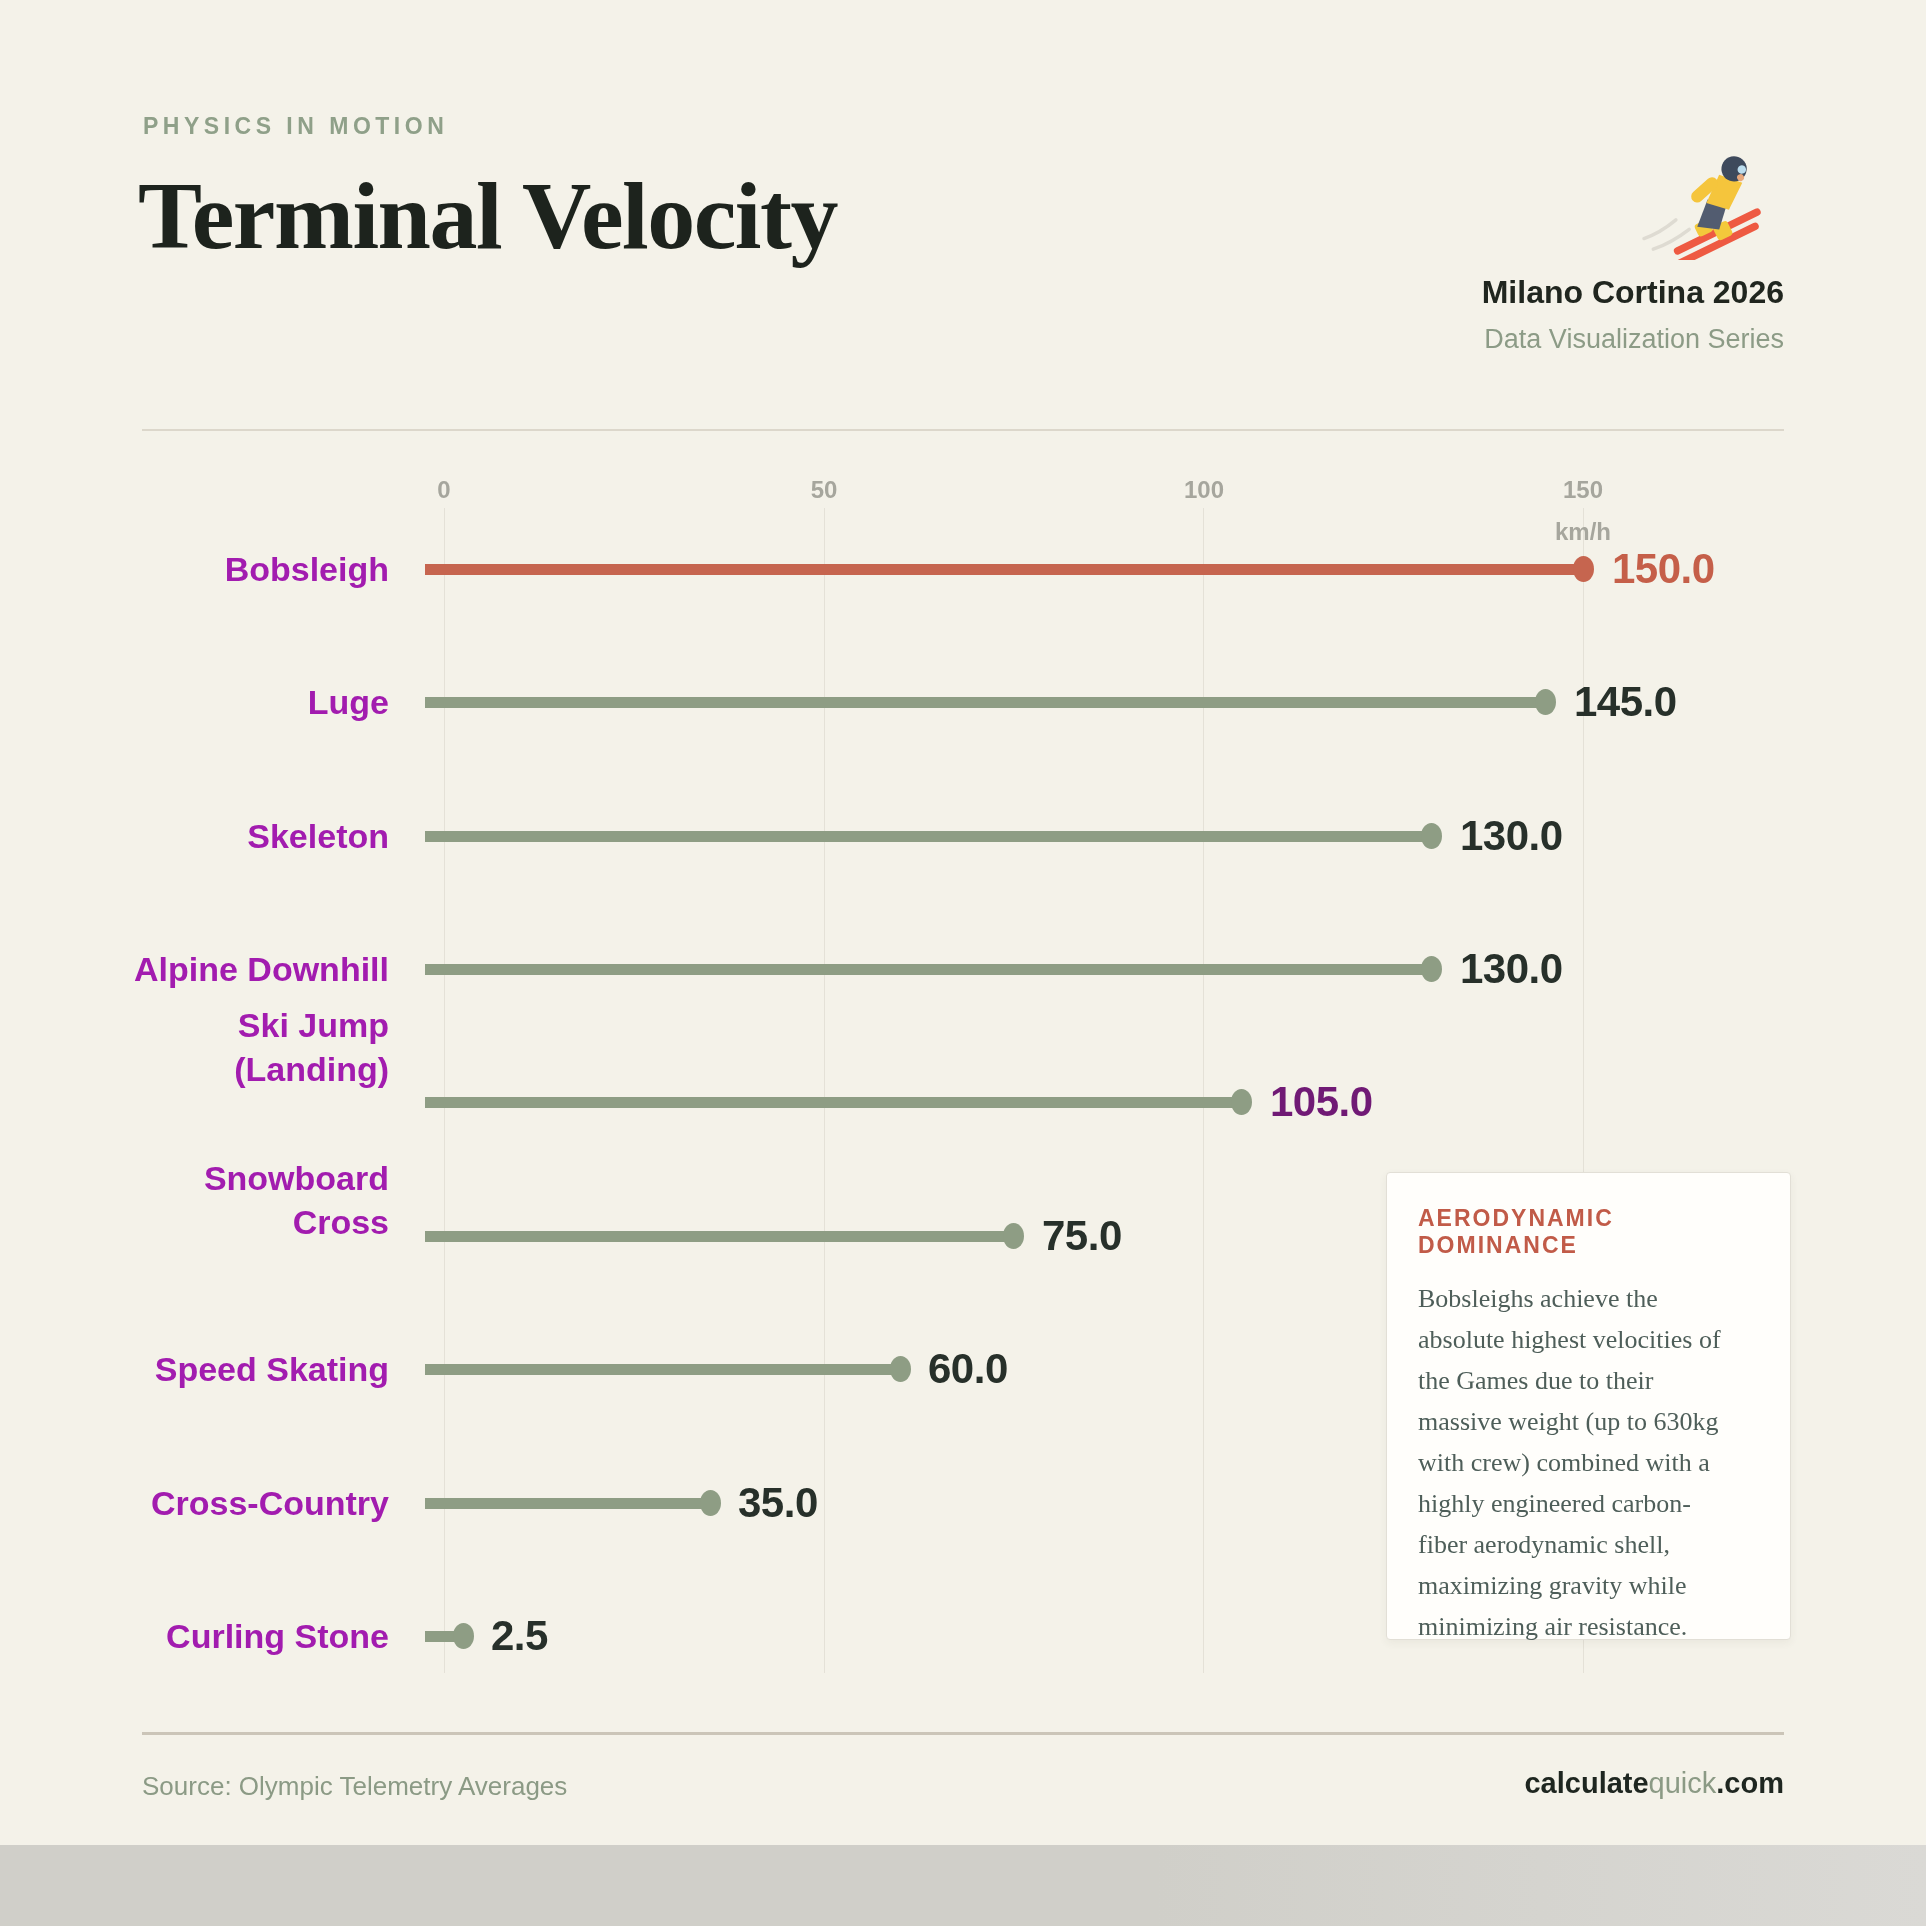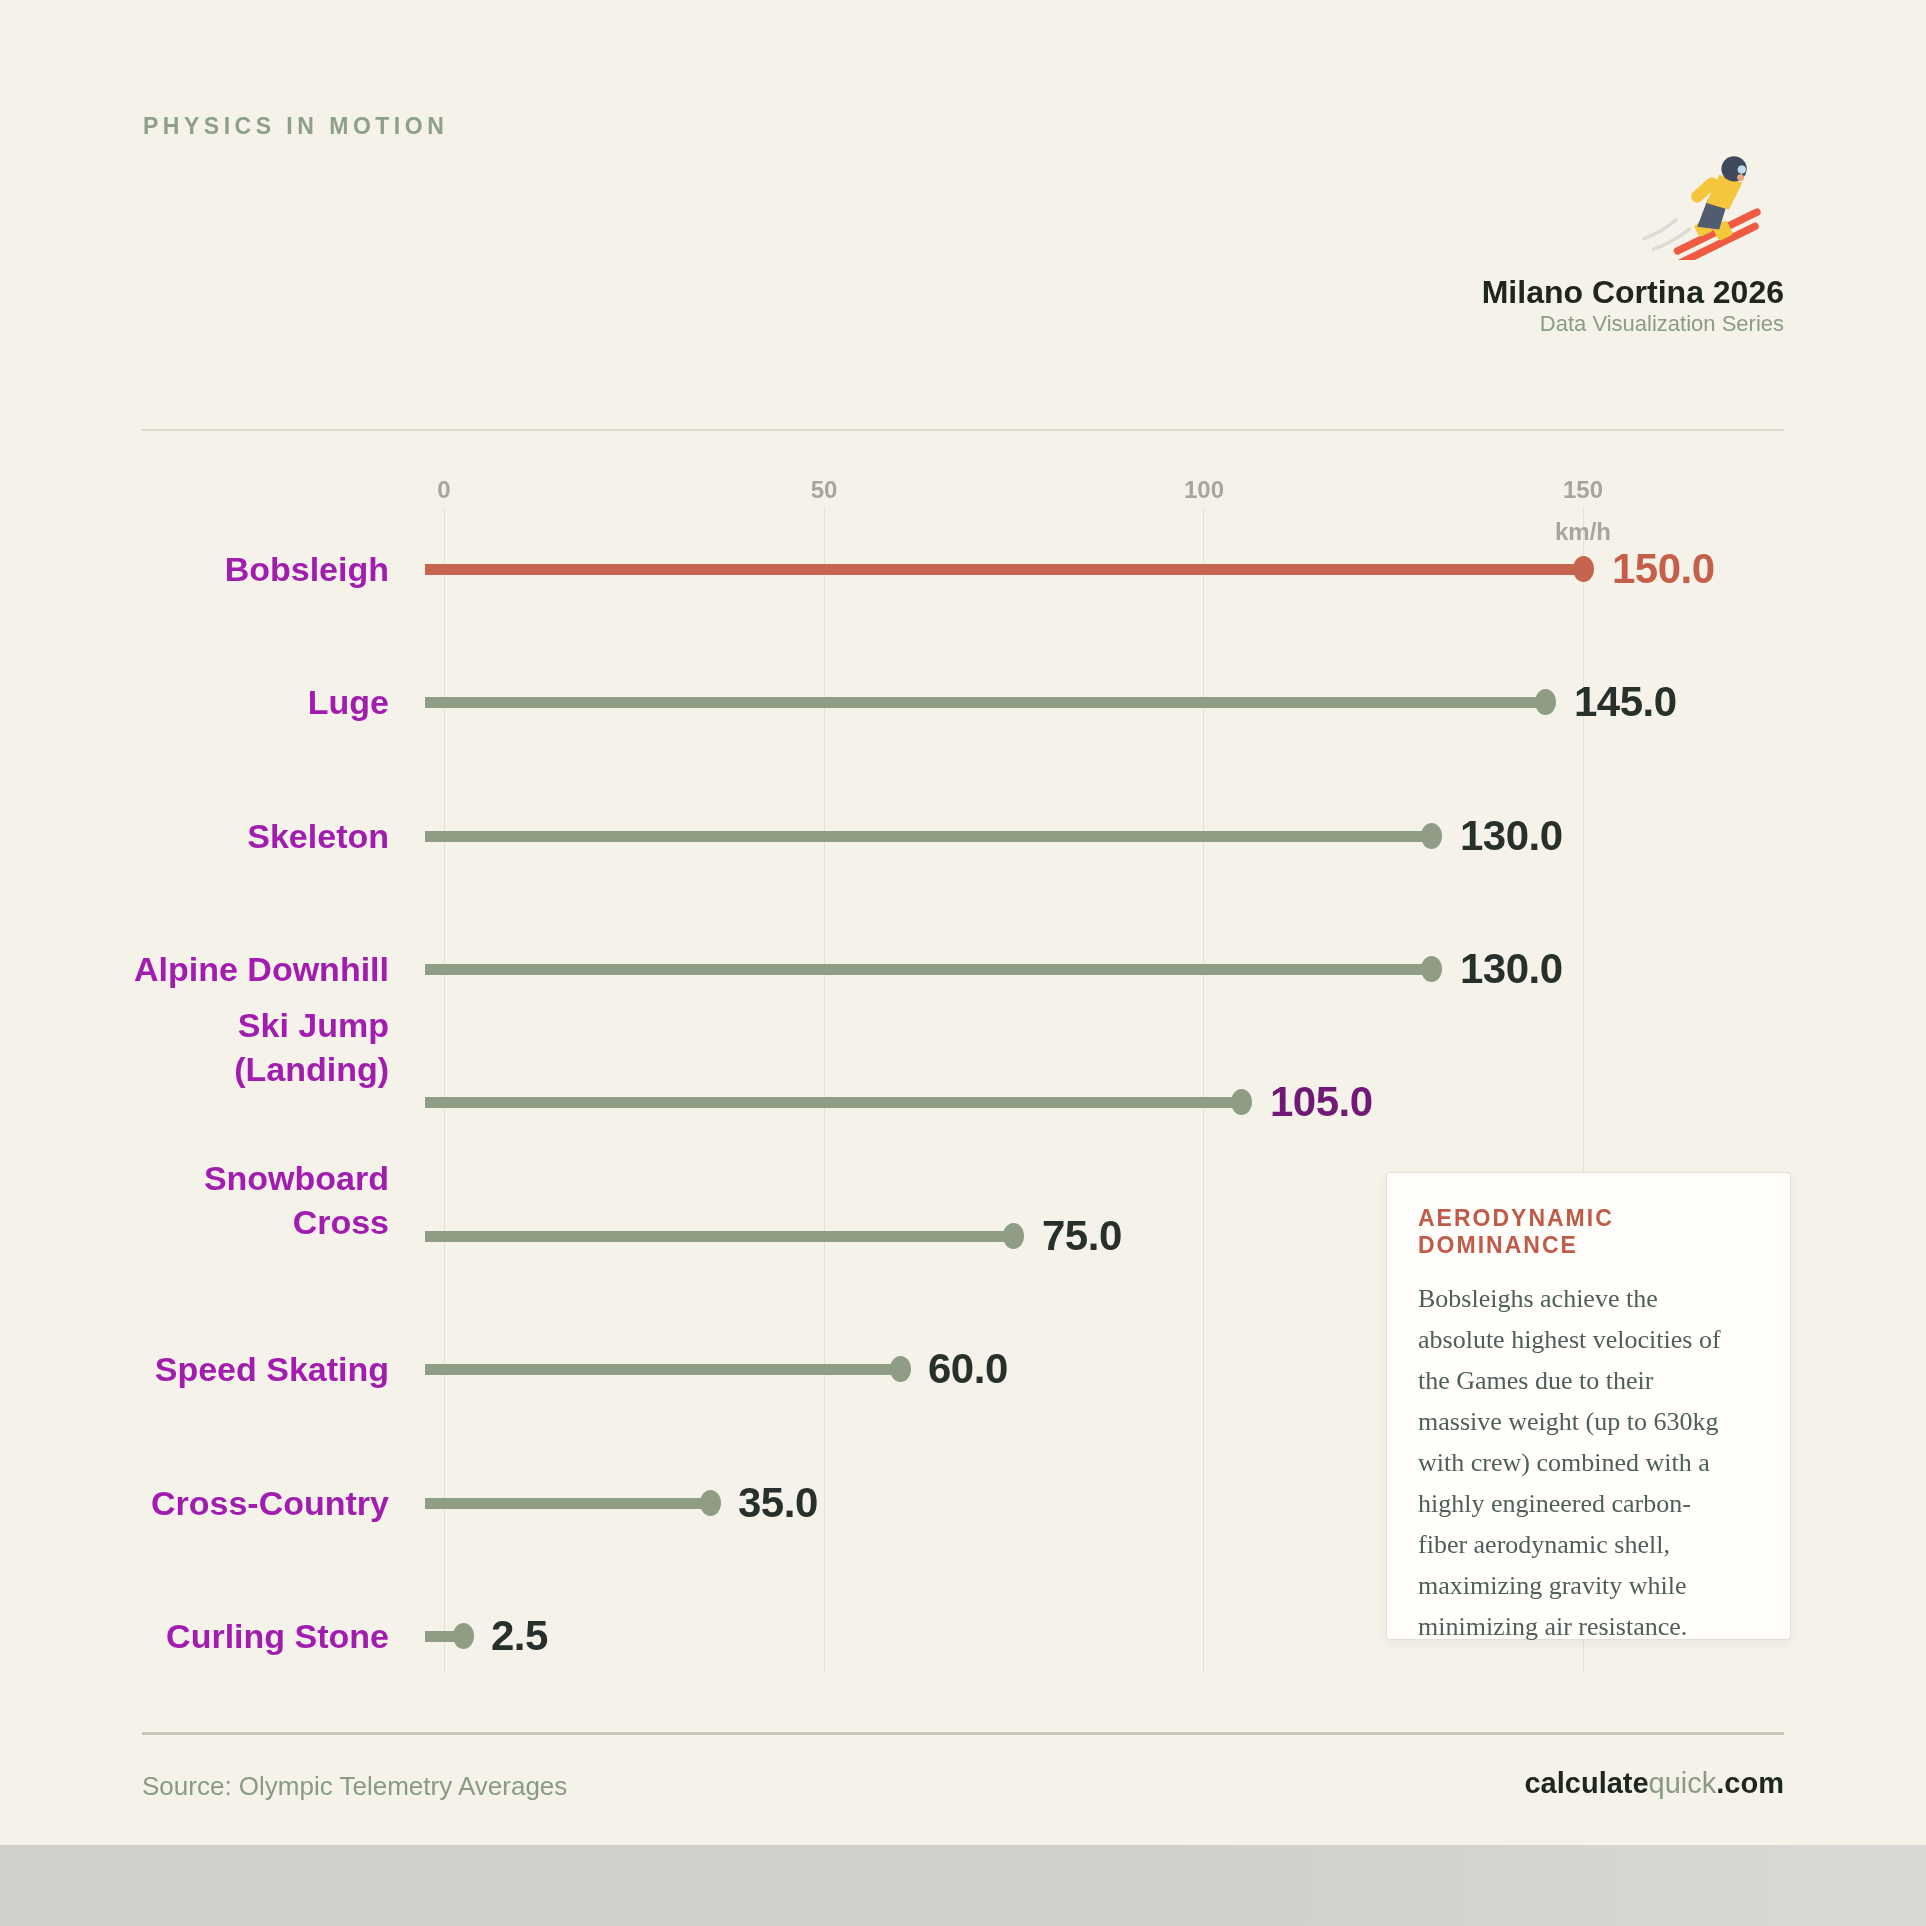--- a/index.html
+++ b/index.html
@@ -25,21 +25,21 @@
     white-space:nowrap;
   }
   #subtitle{
     position:absolute;left:143px;top:293px;
     font-family:"Liberation Serif",serif;font-style:italic;
     font-size:35px;line-height:52px;color:#6F7E71;white-space:pre-line;
   }
   #badge{position:absolute;right:142px;top:140px;text-align:right;}
   #badge svg{display:block;margin:0 15px 14px auto;}
   #badge-title{font-size:32px;font-weight:bold;color:#20261F;}
-  #badge-subtitle{font-size:22px;color:#8C9B86;}
+  #badge-subtitle{font-size:27px;color:#8C9B86;margin-top:13px;}
   .divider{
     position:absolute;left:142px;width:1642px;background:#DCD7CB;height:2px;
   }
   #divider-top{top:429px;}
   #divider-bottom{top:1732px;height:3px;background:#CBC5B8;}
   
   .gridline{position:absolute;width:1px;top:508px;height:1165px;background:#E4E1D7;}
   .tick-label{
     position:absolute;top:476px;width:80px;text-align:center;
     font-size:24px;font-weight:bold;color:#A6A69D;
@@ -86,20 +86,21 @@
     position:absolute;left:0;top:1845px;width:1926px;height:81px;
     background:linear-gradient(90deg,#D0CFC9 60%,#DAD9D5 100%);
   }
 </style>
 </head>
 <body>
 
 <div id="card">
 
   <div id="kicker">PHYSICS IN MOTION</div>
+  <h1 id="page-title" style="margin:0;">Terminal Velocity</h1>
 
   <div id="badge">
     <svg width="133" height="120" viewBox="0 0 100 90">
       <path d="M6 74 Q18 70 30 60" stroke="#DEDBD2" stroke-width="2.6" fill="none" stroke-linecap="round"></path>
       <path d="M13 82 Q27 77 40 67" stroke="#DEDBD2" stroke-width="2.6" fill="none" stroke-linecap="round"></path>
       <g transform="rotate(-26 52 50)">
         <rect x="16" y="68" width="72" height="5.6" rx="2.8" fill="#EE5A42"></rect>
         <rect x="10" y="77" width="72" height="5.6" rx="2.8" fill="#EE5A42"></rect>
         <rect x="38" y="59" width="12" height="10" rx="2.5" fill="#F3C93B"></rect>
         <rect x="50" y="66" width="12" height="12" rx="2.5" fill="#F3C93B"></rect>

